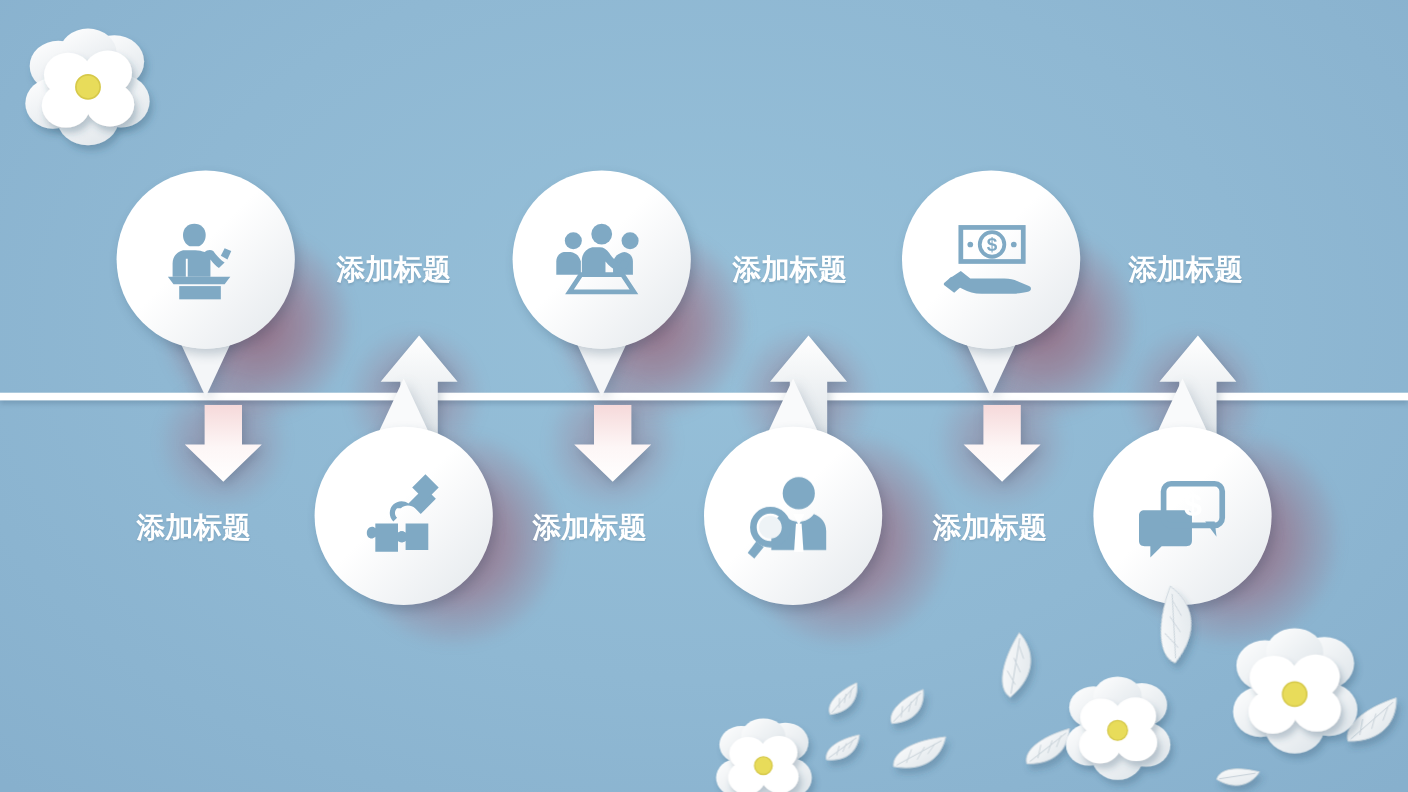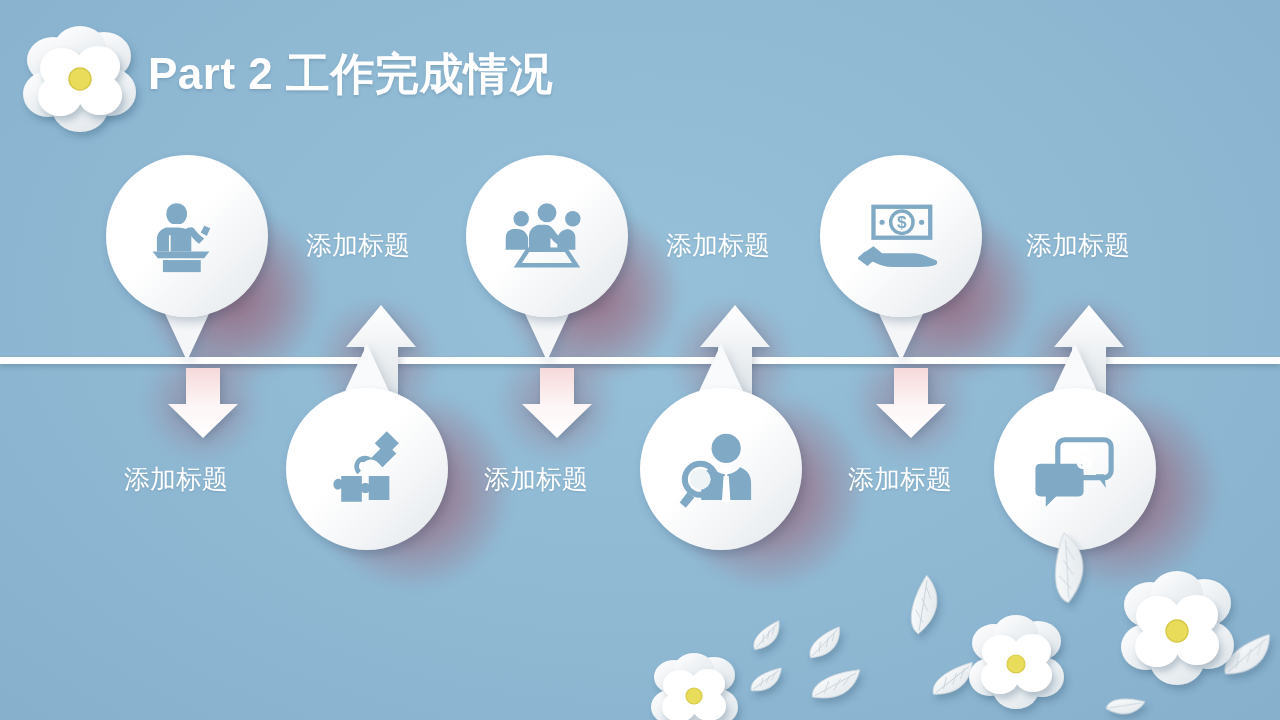--- a/index.html
+++ b/index.html
@@ -73,20 +73,21 @@
   .pin .ico svg{width:86px;height:86px;display:block;}
 
   
   .arrow{position:absolute;filter:drop-shadow(2px 3px 5px rgba(40,70,95,0.25));}
   .arrow svg{display:block;}
 
   
   .lbl{
     position:absolute;color:#ffffff;font-size:26px;white-space:nowrap;
     text-shadow:0 1px 2px rgba(40,70,95,0.18);
+    font-weight:bold;
   }
 
   
   .deco{position:absolute;pointer-events:none;}
   .deco svg{display:block;overflow:visible;}
 </style>
 </head>
 <body>
 
 <div id="slide">
@@ -133,21 +134,20 @@
           <ellipse cx="44" cy="56" rx="22" ry="20"></ellipse>
           <ellipse cx="80" cy="54" rx="22" ry="20"></ellipse>
           <ellipse cx="42" cy="84" rx="22" ry="20"></ellipse>
           <ellipse cx="82" cy="83" rx="22" ry="20"></ellipse>
           <ellipse cx="62" cy="66" rx="23" ry="21"></ellipse>
         </g>
         <circle cx="62" cy="67" r="11" fill="#e8dc5a" stroke="#d6c94a" stroke-width="1.5"></circle>
       </svg>
     </div>
 
-    <div id="page-title">Part 2 工作完成情况</div>
   </div>
 
   <div id="divider"></div>
 
   <div class="pin" style="left:106px;top:155px;">
     <div class="tip"></div>
     <div class="body"></div>
     <div class="ico">
       <svg viewBox="0 0 100 100" fill="#7fa9c4">
         <path d="M38 12c-7 0-12 5-12 12 0 6 3 10 7 12h10c4-2 7-6 7-12 0-7-5-12-12-12z"></path>

